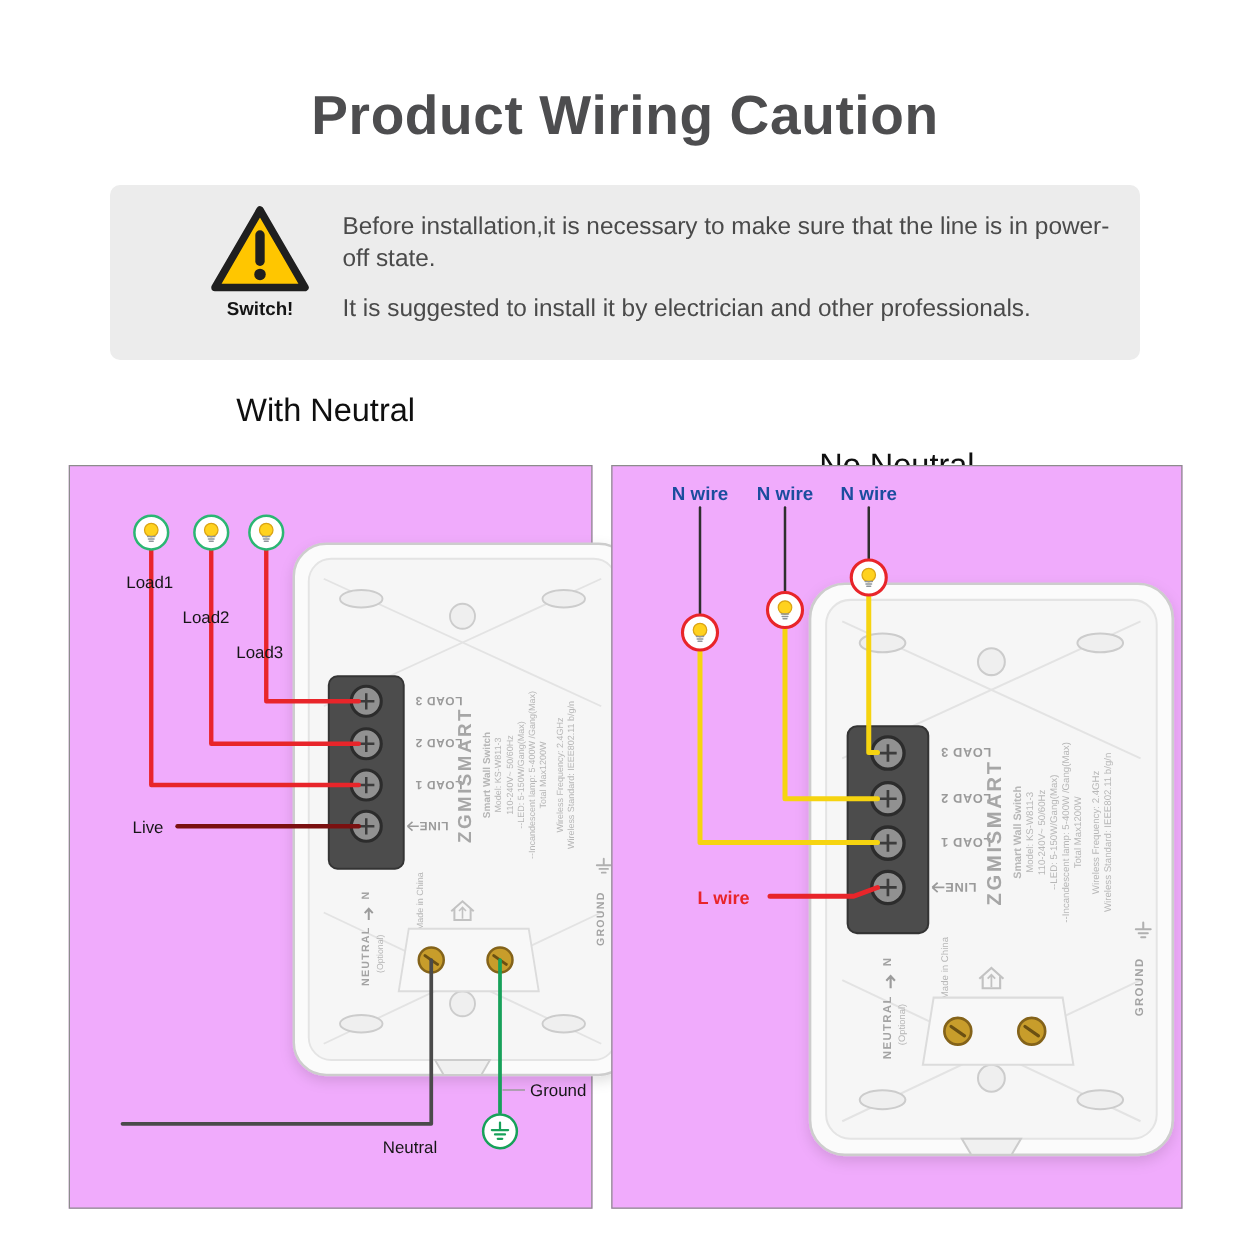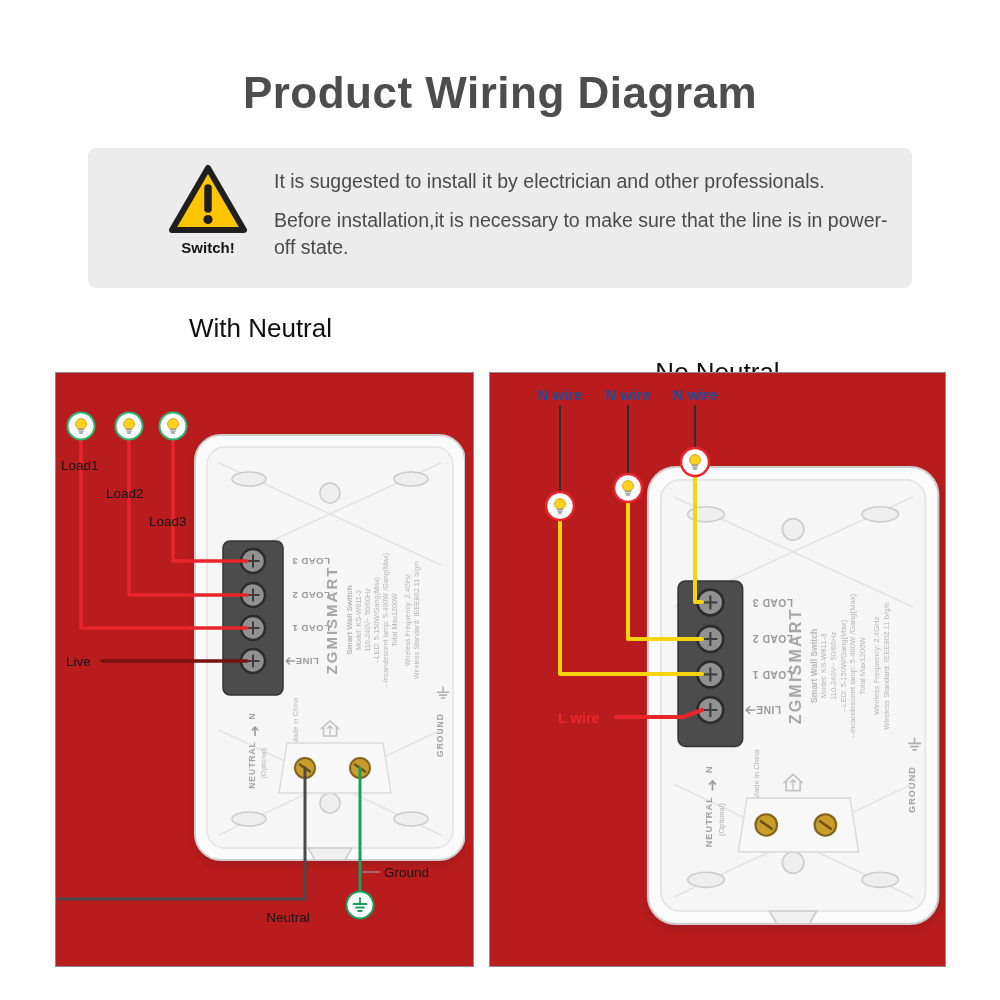--- a/index.html
+++ b/index.html
@@ -10,22 +10,22 @@
     font-weight:800; color:#4d4d4f; letter-spacing:0.5px; }
   .caution-box { left:88px; top:148px; width:824px; height:140px; background:#ececec; border-radius:8px; }
   .caution-icon-wrap { left:50px; top:14px; width:140px; text-align:center; position:absolute; }
   .caution-label { font-size:15px; font-weight:700; color:#141414; margin-top:1px; }
   .caution-text { position:absolute; left:186px; top:20px; width:616px; font-size:19.5px;
     color:#4a4a4a; line-height:1.35; }
   .caution-text p + p { margin-top:13px; }
   .sec-heading { top:313px; font-size:26px; color:#0f0f0f; text-align:center; font-weight:500; }
   .sec-left { left:55px; width:411px; }
   .sec-right { left:489px; width:457px;margin-top:44px; }
-  .panel { top:372px; border:1px solid #8c8c8c; background:#b91c1c; }
-  .panel-left { left:55px; width:419px; height:595px; }
+  .panel { top:372px; border:1px solid #8c8c8c; background:#f0abfc; }
+  .panel-left { left:55px; width:419px; height:595px;padding-left:40px; }
   .panel-right { left:489px; width:457px; height:595px; }
   svg { display:block; }
   svg text { font-family:"Liberation Sans","DejaVu Sans",sans-serif; }
   .lbl { font-size:13.5px; fill:#161616; }
   .lbl-blue { font-size:15px; font-weight:700; fill:#1b4d9e; }
   .lbl-red { font-size:14.5px; font-weight:700; fill:#e8252a; }
   .dev-brand { font-size:15px; font-weight:700; fill:#a6a6a6; letter-spacing:2px; }
   .dev-sub { font-size:8px; font-weight:700; fill:#b7b7b7; }
   .dev-s { font-size:7.2px; fill:#b7b7b7; }
   .dev-term { font-size:9.5px; font-weight:700; fill:#9a9a9a; letter-spacing:0.5px; }
@@ -109,34 +109,34 @@
         <path d="M0,8 V-1 M-2.8,1.8 L0,-1 L2.8,1.8" stroke="#c2c2c2" stroke-width="1.3" fill="none"></path>
       </g>
 
       <path d="M92,308 L188,308 L196,358 L84,358 Z" fill="#f8f8f8" stroke="#dcdcdc" stroke-width="1.5"></path>
       <use href="#brass-screw" transform="translate(110,333)"></use>
       <use href="#brass-screw" transform="translate(165,333)"></use>
     </g>
   </defs>
 </svg>
 
-<h1 class="abs title">Product Wiring Diagram</h1>
+<h1 class="abs title">Product Wiring Caution</h1>
 
 <div class="abs caution-box">
   <div class="caution-icon-wrap">
     <svg width="84" height="76" viewBox="0 0 84 76" style="margin:0 auto">
       <path d="M42,6 L78,68 L6,68 Z" fill="#ffc600" stroke="#1f1f1f" stroke-width="6" stroke-linejoin="round"></path>
       <line x1="42" y1="26" x2="42" y2="47" stroke="#1f1f1f" stroke-width="7.5" stroke-linecap="round"></line>
       <circle cx="42" cy="57.5" r="4.6" fill="#1f1f1f"></circle>
     </svg>
     <div class="caution-label">Switch!</div>
   </div>
   <div class="caution-text">
+    <p>Before installation,it is necessary to make sure that the line is in power-off state.</p>
     <p>It is suggested to install it by electrician and other professionals.</p>
-    <p>Before installation,it is necessary to make sure that the line is in power-off state.</p>
   </div>
 </div>
 
 <div class="abs sec-heading sec-left">With Neutral</div>
 <div class="abs sec-heading sec-right">No Neutral</div>
 
 <div class="abs panel panel-left">
   <svg width="409" height="593" viewBox="0 0 409 593">
     <use href="#device-art" transform="translate(139,62)"></use>
 

